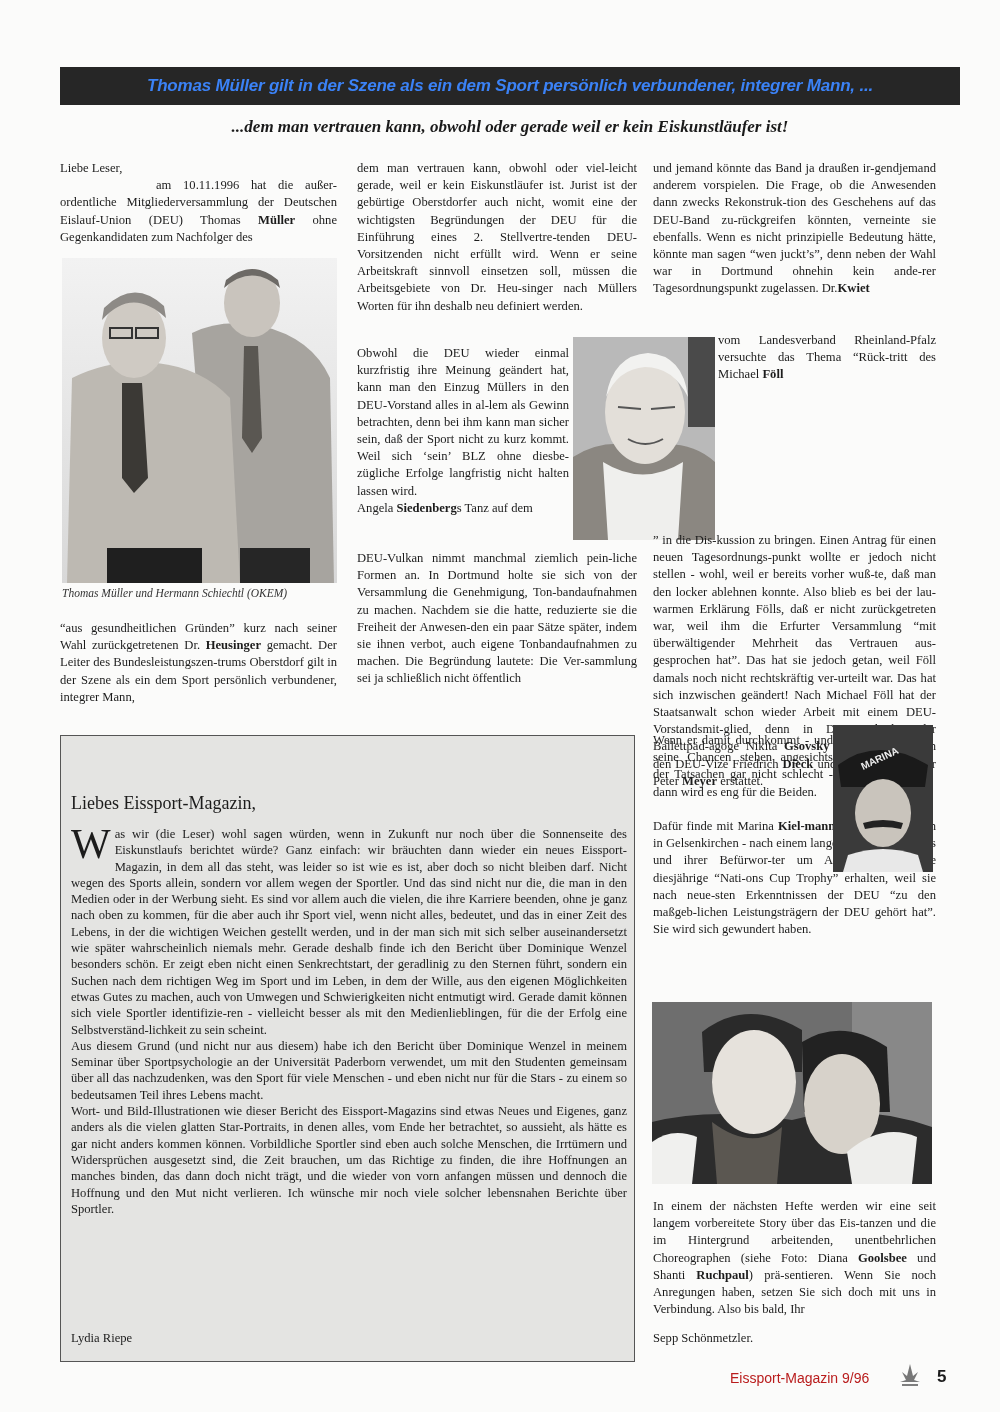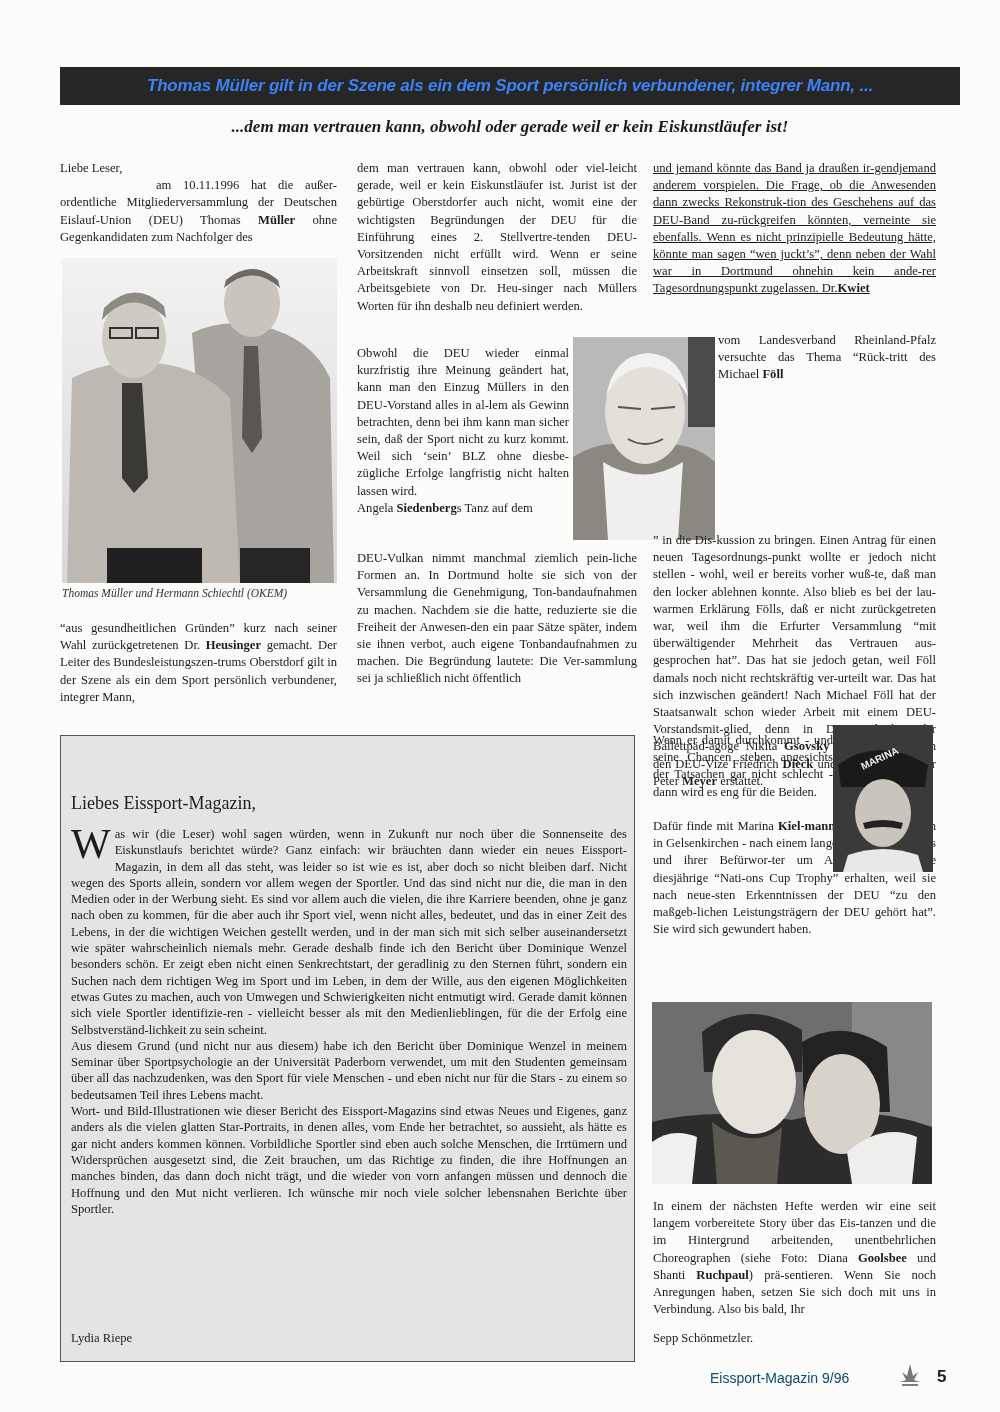--- a/index.html
+++ b/index.html
@@ -49,22 +49,22 @@
   .letter-body {
     position: absolute; left: 10px; top: 90px; width: 556px;
     font-size: 12.6px; line-height: 16.3px; text-align: justify;
   }
   .letter-body p { margin: 0; }
   .dropcap {
     float: left; font-size: 42px; line-height: 32px; margin: 2px 4px 0 0;
   }
   .letter-sign { position: absolute; left: 10px; top: 595px; font-size: 12.6px; }
   .footer {
-    position: absolute; left: 710px; top: 1370px;
-    font-family: "Liberation Sans", "DejaVu Sans", sans-serif; font-size: 14px; color: #0c4a6e;
+    position: absolute; left: 730px; top: 1370px;
+    font-family: "Liberation Sans", "DejaVu Sans", sans-serif; font-size: 14px; color: #b91c1c;
   }
   .page-no {
     position: absolute; left: 937px; top: 1367px;
     font-family: "Liberation Sans", "DejaVu Sans", sans-serif; font-weight: bold; font-size: 17px;
   }
   .logo { position: absolute; left: 898px; top: 1362px; width: 24px; height: 26px; }
 </style>
 </head>
 <body>
 
@@ -126,21 +126,21 @@
     <rect x="115" y="0" width="27" height="90" fill="#4a4a4a"></rect>
     <path d="M0 120 Q30 100 70 110 Q115 100 142 125 L142 203 L0 203 Z" fill="#8b8781"></path>
     <path d="M30 125 Q70 150 110 125 L105 203 L35 203 Z" fill="#efefed"></path>
     <ellipse cx="72" cy="75" rx="40" ry="52" fill="#e3dfd9"></ellipse>
     <path d="M33 60 Q40 18 75 16 Q110 18 115 60 Q100 30 72 30 Q45 32 33 60 Z" fill="#f2f2f0"></path>
     <path d="M45 70 L68 72 M78 72 L102 70" stroke="#555" stroke-width="2"></path>
     <path d="M55 102 Q72 112 90 102" stroke="#555" stroke-width="2" fill="none"></path>
   </svg>
 </div>
 
-<div class="col" style="left:653px; top:160px; width:283px;text-decoration:underline;">
+<div class="col" style="left:653px; top:160px; width:283px;">
   <p><span>und jemand könnte das Band ja draußen ir-gendjemand anderem vorspielen. Die Frage, ob die Anwesenden dann zwecks Rekonstruk-tion des Geschehens auf das DEU-Band zu-rückgreifen könnten, verneinte sie ebenfalls. Wenn es nicht prinzipielle Bedeutung hätte, könnte man sagen “wen juckt’s”, denn neben der Wahl war in Dortmund ohnehin kein ande-rer Tagesordnungspunkt zugelassen. Dr.</span><b>Kwiet</b></p>
 </div>
 <div class="col" style="left:718px; top:332px; width:218px;">
   <p><span>vom Landesverband Rheinland-Pfalz versuchte das Thema “Rück-tritt des Michael </span><b>Föll</b><span id="col3-split"></span></p>
 </div>
 <div class="col" style="left:653px; top:532px; width:283px;">
   <p><span id="col3-rest">” in die Dis-kussion zu bringen. Einen Antrag für einen neuen Tagesordnungs-punkt wollte er jedoch nicht stellen - wohl, weil er bereits vorher wuß-te, daß man den locker ablehnen konnte. Also blieb es bei der lau-warmen Erklärung Fölls, daß er nicht zurückgetreten war, weil ihm die Erfurter Versammlung “mit überwältigender Mehrheit das Vertrauen aus-gesprochen hat”. Das hat sie jedoch getan, weil Föll damals noch nicht rechtskräftig ver-urteilt war. Das hat sich inzwischen geändert! Nach Michael Föll hat der Staatsanwalt schon wieder Arbeit mit einem DEU-Vorstandsmit-glied, denn in Dortmund hat der Ballettpäd-agoge Nikita </span><b>Gsovsky</b><span> Strafanzeige gegen den DEU-Vize Friedrich </span><b>Dieck</b><span> und den Landes-trainer Peter </span><b>Meyer</b><span> erstattet.</span></p>
 </div>
 <div class="col" style="left:653px; top:732px; width:180px;">
   <p>Wenn er damit durchkommt - und seine Chancen stehen angesichts der Tatsachen gar nicht schlecht - dann wird es eng für die Beiden.</p>

